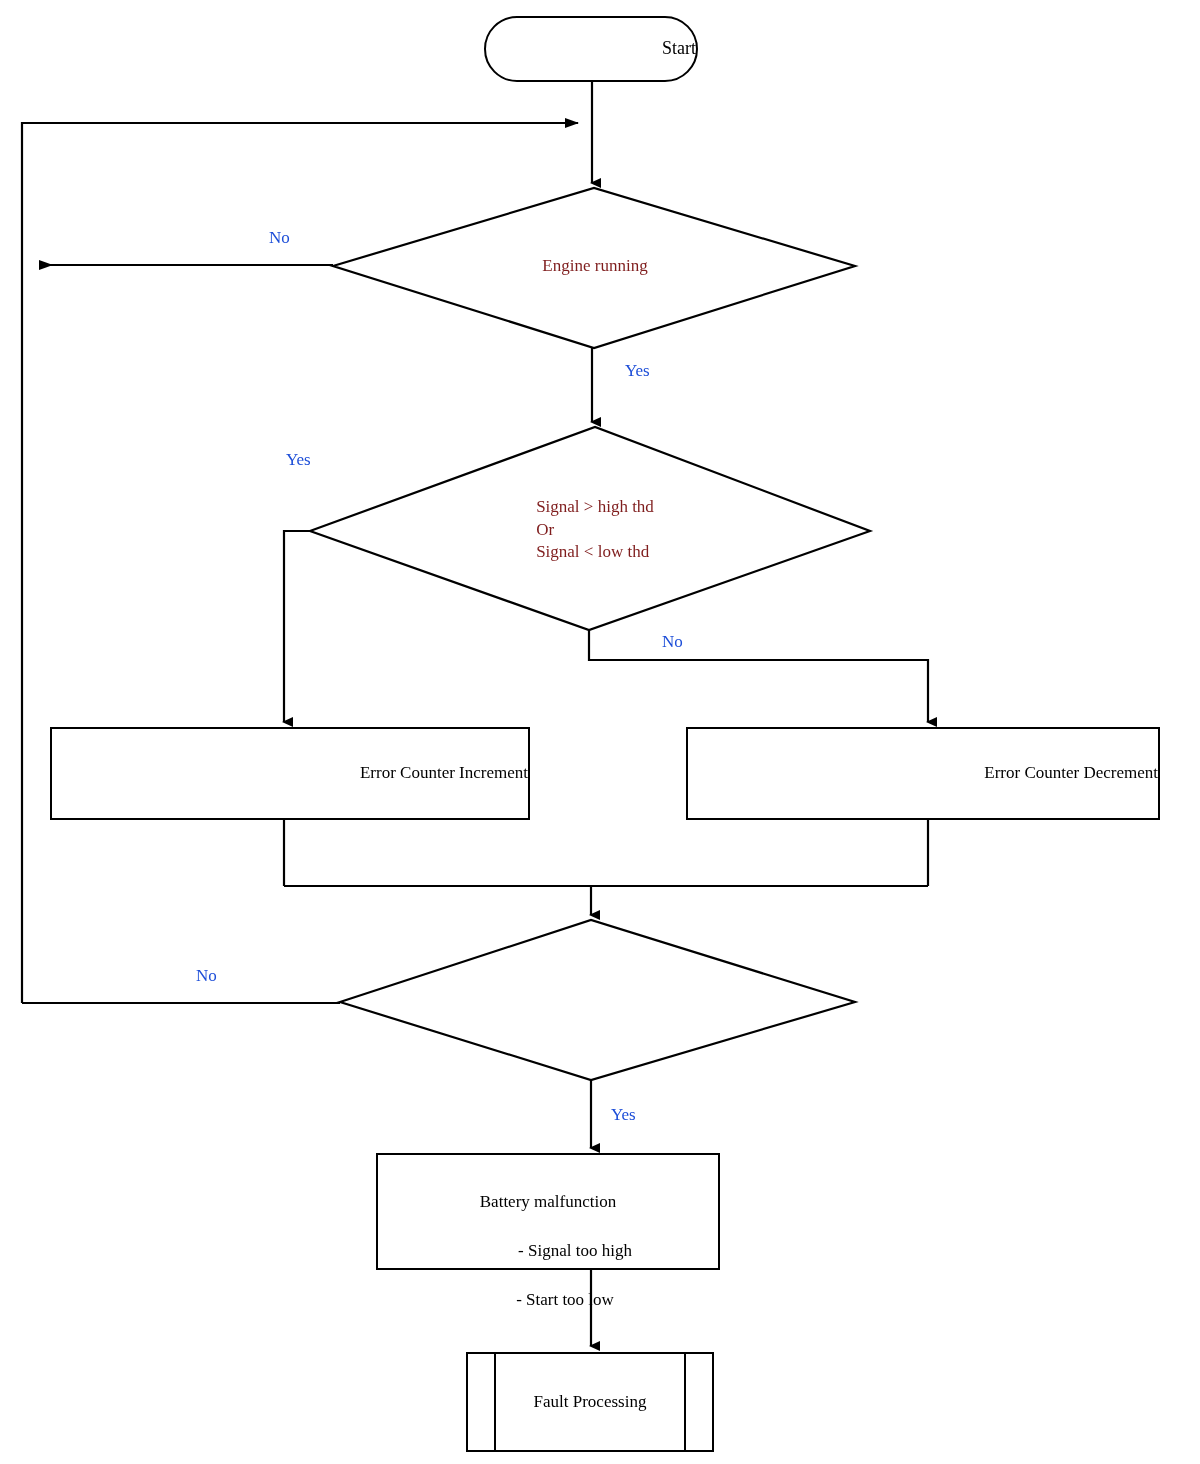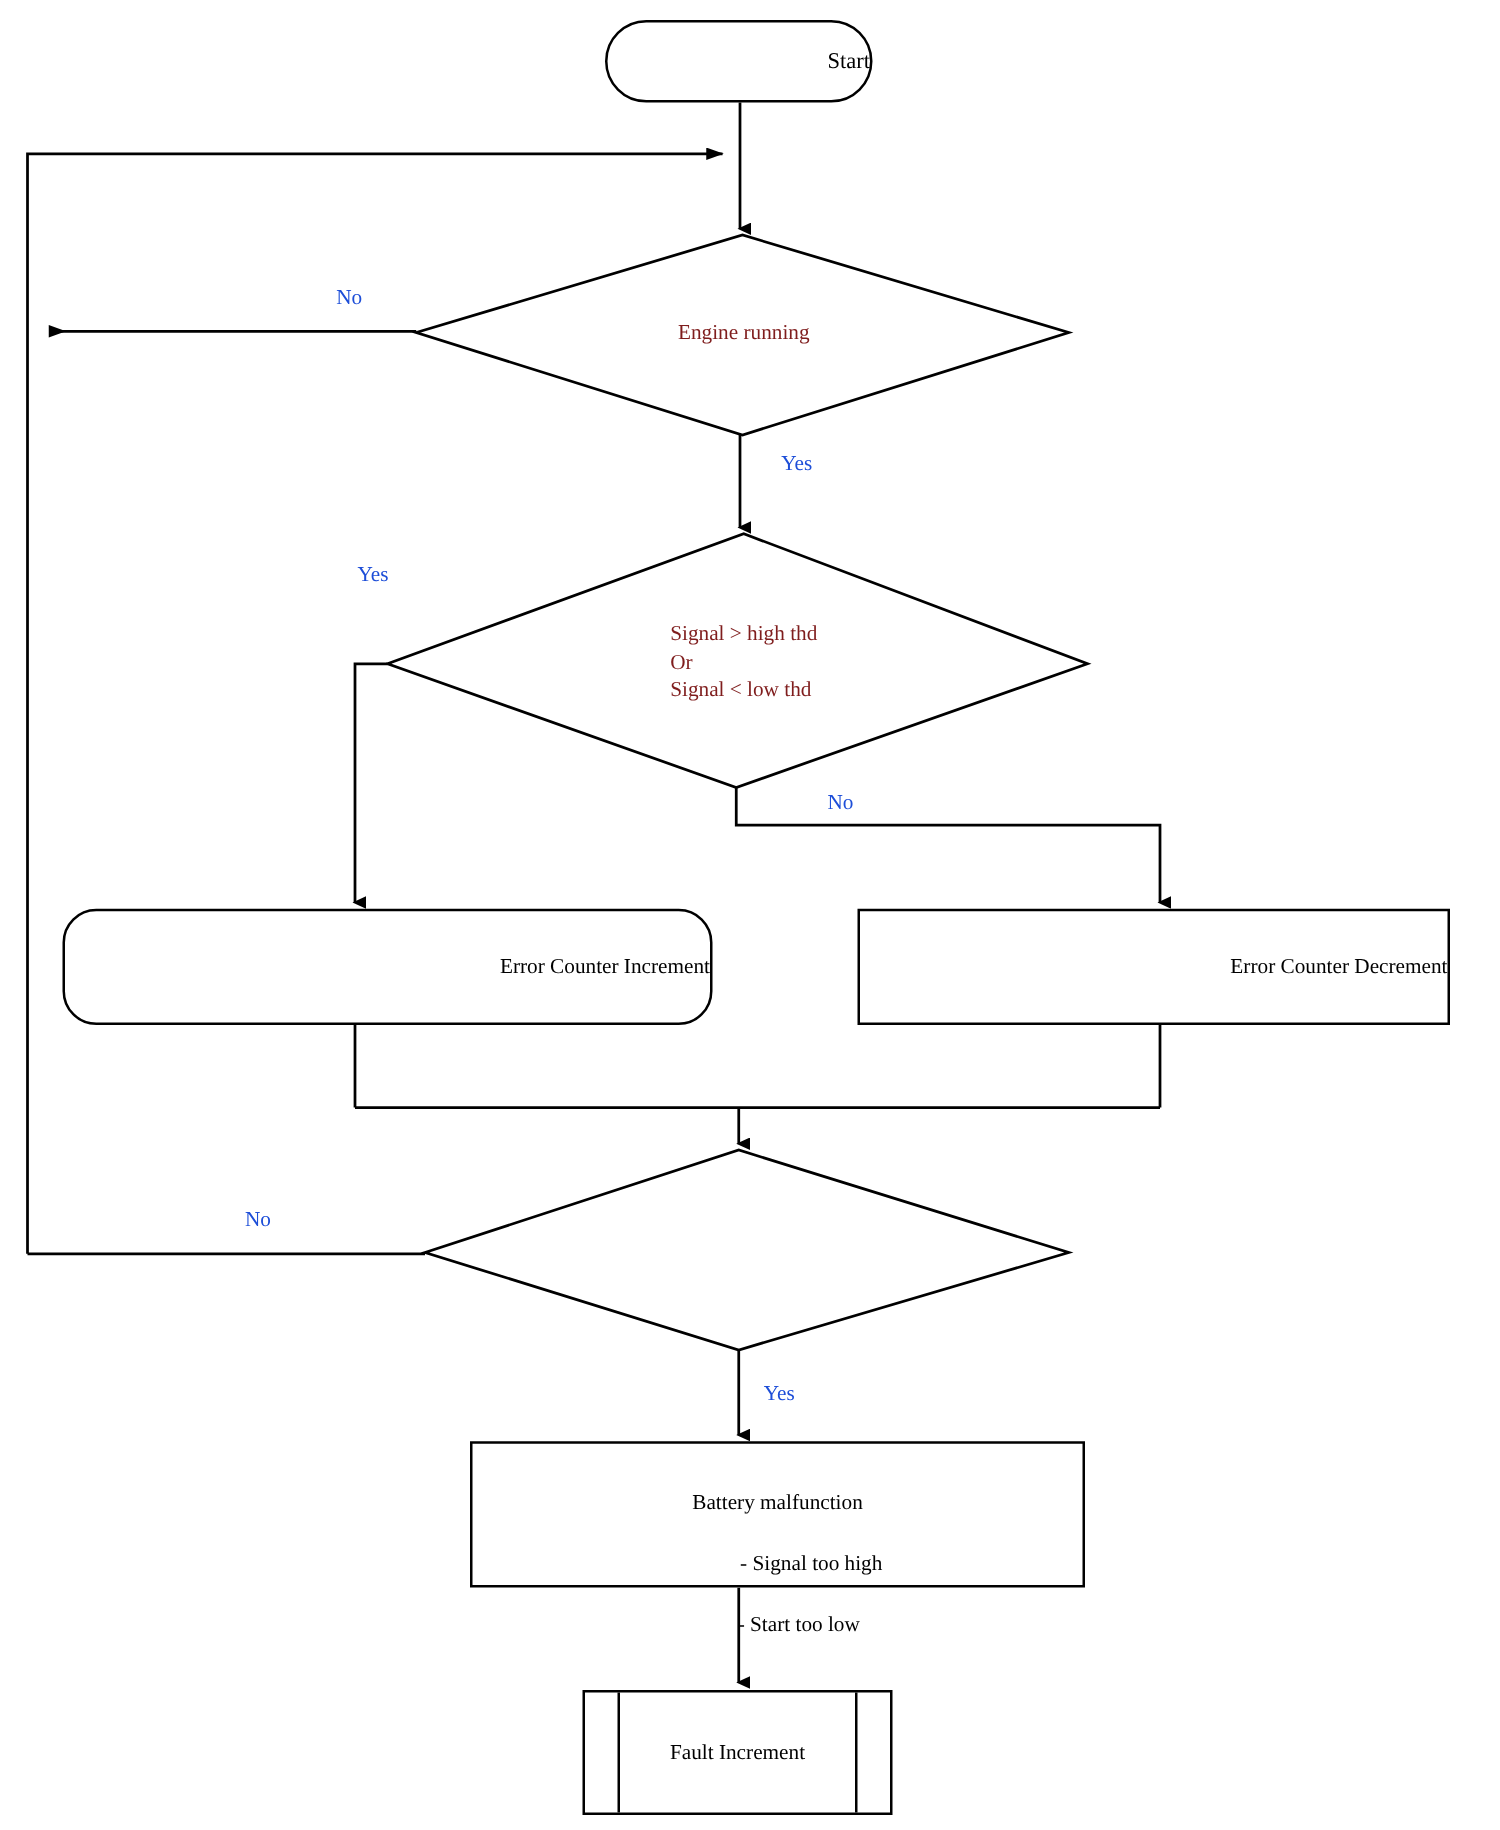--- a/index.html
+++ b/index.html
@@ -152,41 +152,41 @@
     <span>Start</span>
   </div>
 
   <div class="diamond-text fs-17" style="left:420px; top:238px; width:350px; height:56px;">Engine running</div>
 
   <div class="diamond-text fs-17" style="left:430px; top:484px; width:330px; height:92px;">Signal &gt; high thd
 Or
 Signal &lt; low thd</div>
 
 
-  <div class="node process fs-17" style="left:50px; top:727px; width:520px; height:93px;border-radius:27px;">
+  <div class="node process fs-17" style="left:50px; top:727px; width:480px; height:93px;">
     <span>Error Counter Increment</span>
   </div>
 
   <div class="node process fs-17" style="left:686px; top:727px; width:474px; height:93px;padding-left:26px;">
     <span>Error Counter Decrement</span>
   </div>
 
-  <div class="node process" style="left:376px; top:1153px; width:492px; height:117px;">
+  <div class="node process" style="left:376px; top:1153px; width:344px; height:117px;">
     <div class="malfunction-text fs-17" style="left:0; right:0; top:10px;">
       <div style="text-align:center;">Battery malfunction</div>
       <div style="text-align:center; padding-left:34px;margin-left:20px;">- Signal too high</div>
       <div style="text-align:center; padding-left:34px;">- Start too low</div>
     </div>
   </div>
 
   <div class="predefined" style="left:466px; top:1352px; width:248px; height:100px;">
     <div class="bar bar-l"></div>
     <div class="bar bar-r"></div>
     <div class="pp-text fs-17">Fault
-Increment</div>
+Processing</div>
   </div>
 
   <div class="decision-label fs-17" style="left:269px; top:228px;">No</div>
 
   <div class="decision-label fs-17" style="left:625px; top:361px;">Yes</div>
 
   <div class="decision-label fs-17" style="left:286px; top:450px;">Yes</div>
 
   <div class="decision-label fs-17" style="left:662px; top:632px;">No</div>
 

